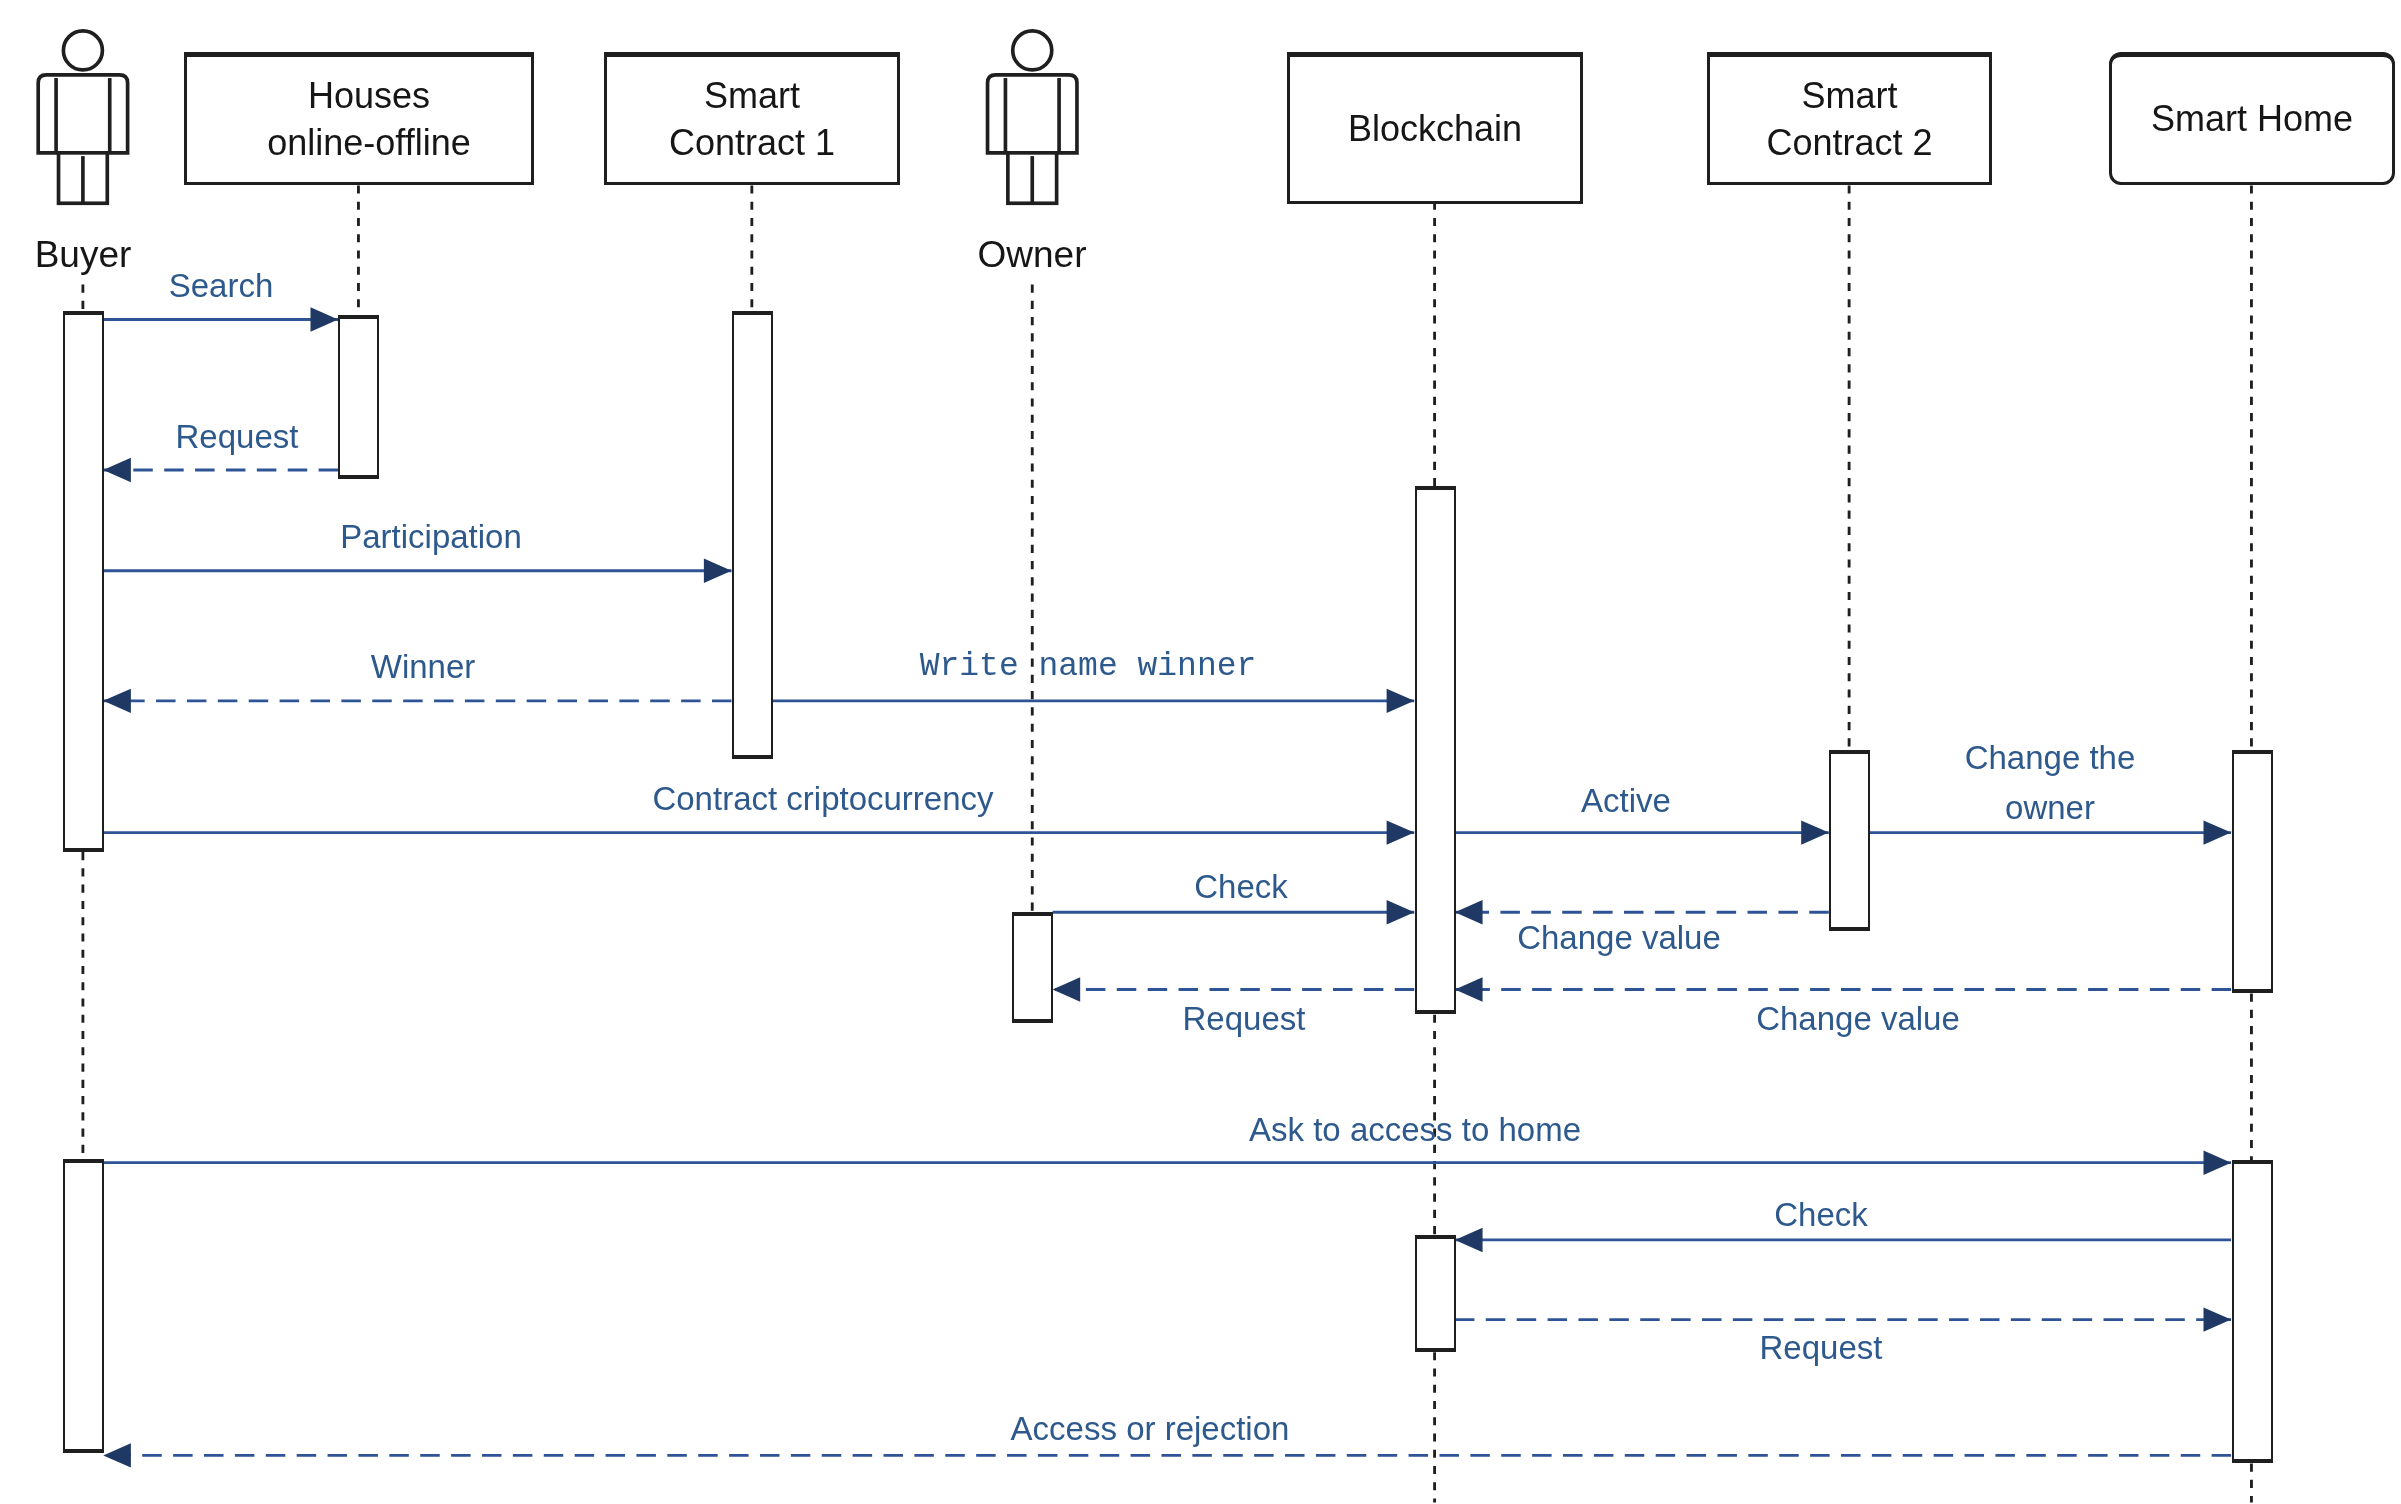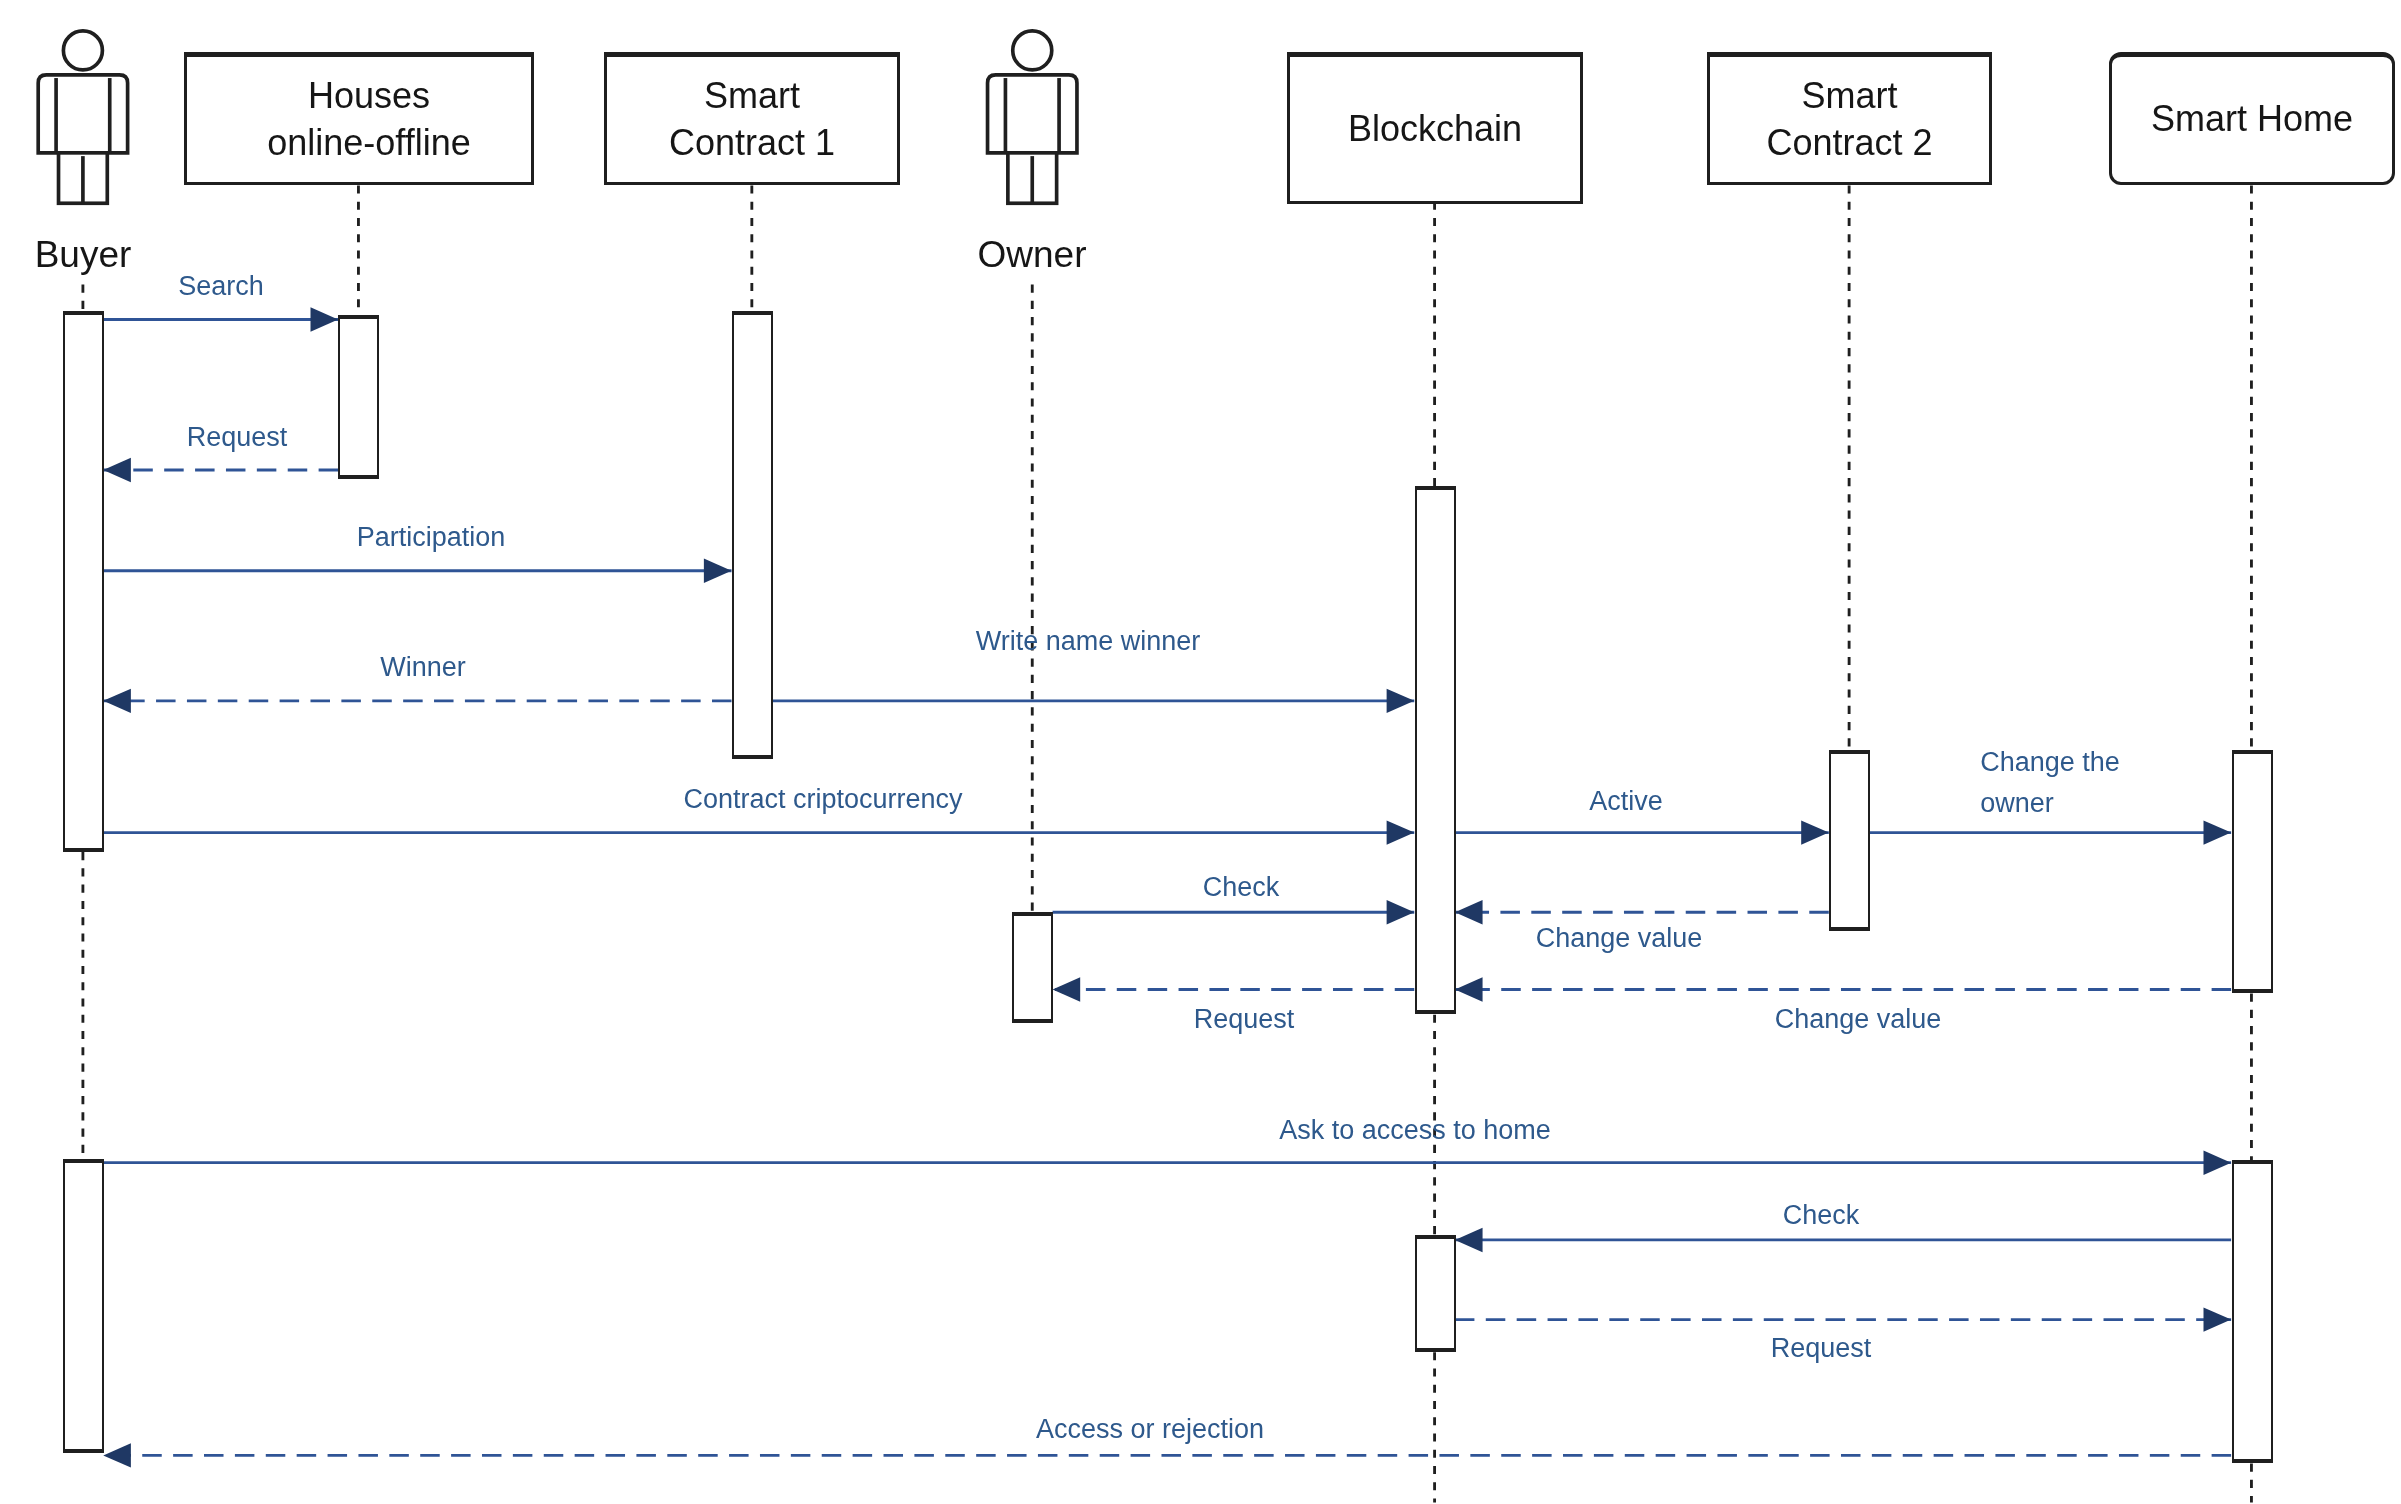--- a/index.html
+++ b/index.html
@@ -20,22 +20,22 @@
     position:absolute;background:#fff;border:3.3px solid var(--shape-line,#1F1F1F);
     border-top-width:5.7px;box-sizing:border-box;display:flex;align-items:center;
     justify-content:center;text-align:center;font-size:36px;line-height:1.3;
     color:var(--box-text,#161616);
   }
   .activation{
     position:absolute;background:#fff;border:2.4px solid var(--shape-line,#1F1F1F);
     border-top-width:4.1px;border-bottom-width:4.1px;box-sizing:border-box;width:41px;
   }
   .msg-label{
-    position:absolute;transform:translate(-50%,-50%);font-size:27px;
-    color:var(--message-text,#2E598C);white-space:nowrap;line-height:1.5;
+    position:absolute;transform:translate(-50%,-50%);font-size:33px;
+    color:var(--message-text,#2E598C);white-space:nowrap;text-align:center;line-height:1.5;
   }
   .actor-label{
     position:absolute;transform:translate(-50%,-50%);font-size:37px;
     color:var(--box-text,#161616);white-space:nowrap;
   }
 </style>
 </head>
 <body>
 
 <div id="diagram" style="width: 2401px; height: 1505px; background: rgb(255, 255, 255);">
@@ -146,21 +146,21 @@
     </div>
     <div class="msg-label" style="left: 237px; top: 437px;">
       <div>Request</div>
     </div>
     <div class="msg-label" style="left: 431px; top: 537px;">
       <div>Participation</div>
     </div>
     <div class="msg-label" style="left: 423px; top: 667px;">
       <div>Winner</div>
     </div>
-    <div class="msg-label" style="left: 1088px; top: 641px;">
+    <div class="msg-label" style="left: 1088px; top: 667px; font-family: Liberation Mono, monospace;">
       <div>Write name winner</div>
     </div>
     <div class="msg-label" style="left: 823px; top: 799px;">
       <div>Contract criptocurrency</div>
     </div>
     <div class="msg-label" style="left: 1626px; top: 801px;">
       <div>Active</div>
     </div>
     <div class="msg-label" style="left: 2050px; top: 782px;">
       <div>Change the</div>

